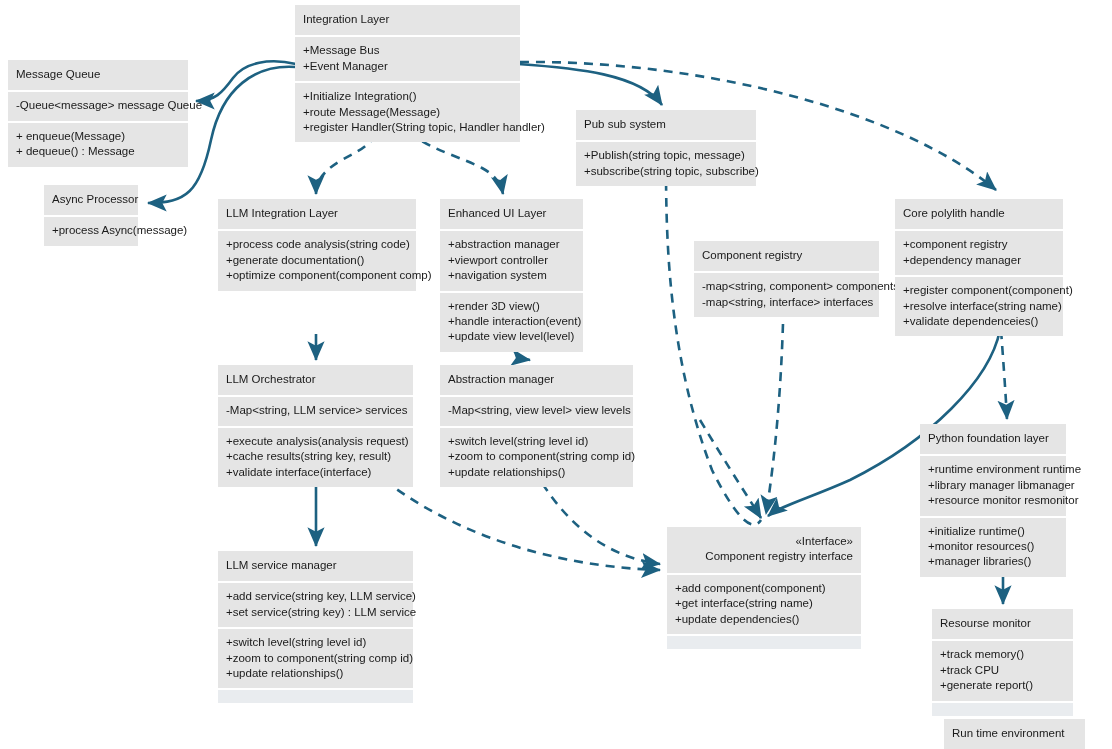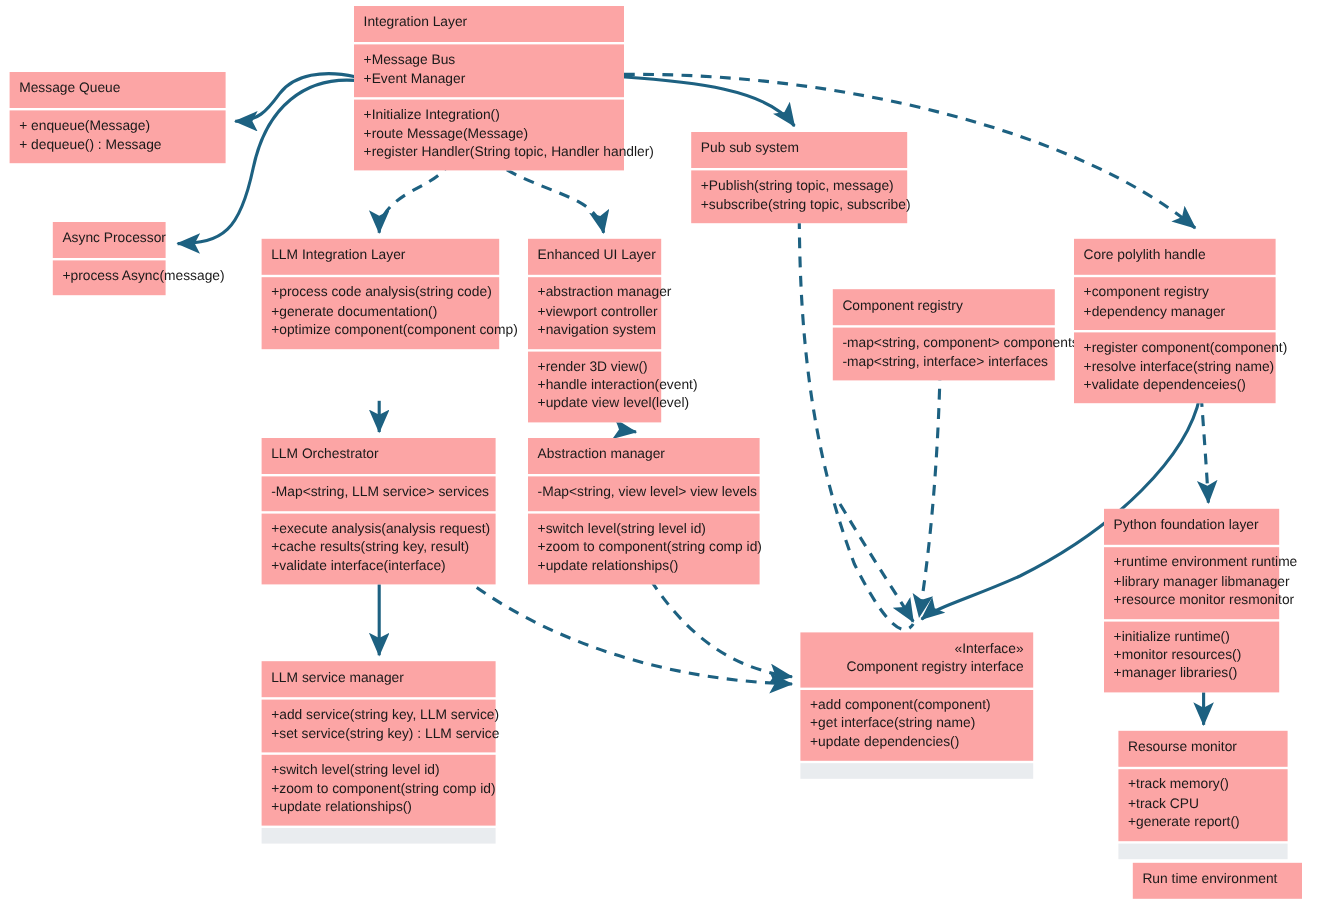--- a/index.html
+++ b/index.html
@@ -29,21 +29,21 @@
   }
   .uml-class {
     position: absolute;
     box-sizing: border-box;
     background: #ffffff;
     font-size: 11.5px;
     color: #1a1a1a;
     line-height: 1.34;
   }
   .uml-compartment {
-    background: #fca5a5;
+    background: #e5e5e5;
     padding: 6px 8px 7px 8px;
     box-sizing: border-box;
   }
   .uml-compartment + .uml-compartment {
     margin-top: 2px;
   }
   .cmp-name {
     padding-top: 7px;
     padding-bottom: 8px;
   }
@@ -126,20 +126,23 @@
           <span class="line">+Initialize Integration()</span>
           <span class="line">+route Message(Message)</span>
           <span class="line">+register Handler(String topic, Handler handler)</span>
         </div>
       </div>
       <div class="uml-class" style="left: 8px; top: 60px; width: 180px;">
         <div class="uml-compartment cmp-name">
           <span class="line">Message Queue</span>
         </div>
         <div class="uml-compartment">
+          <span class="line">-Queue&lt;message&gt;  message Queue</span>
+        </div>
+        <div class="uml-compartment">
           <span class="line">+ enqueue(Message)</span>
           <span class="line">+ dequeue() : Message</span>
         </div>
       </div>
       <div class="uml-class" style="left: 8px; top: 185px; width: 130px; padding-left: 36px;">
         <div class="uml-compartment cmp-name">
           <span class="line">Async Processor</span>
         </div>
         <div class="uml-compartment">
           <span class="line">+process Async(message)</span>
@@ -148,21 +151,21 @@
       <div class="uml-class" style="left: 218px; top: 199px; width: 198px;">
         <div class="uml-compartment cmp-name">
           <span class="line">LLM Integration Layer</span>
         </div>
         <div class="uml-compartment">
           <span class="line">+process code analysis(string code)</span>
           <span class="line">+generate documentation()</span>
           <span class="line">+optimize component(component comp)</span>
         </div>
       </div>
-      <div class="uml-class" style="left: 440px; top: 199px; width: 111px;">
+      <div class="uml-class" style="left: 440px; top: 199px; width: 143px;">
         <div class="uml-compartment cmp-name">
           <span class="line">Enhanced UI Layer</span>
         </div>
         <div class="uml-compartment">
           <span class="line">+abstraction manager</span>
           <span class="line">+viewport controller</span>
           <span class="line">+navigation system</span>
         </div>
         <div class="uml-compartment">
           <span class="line">+render 3D view()</span>

